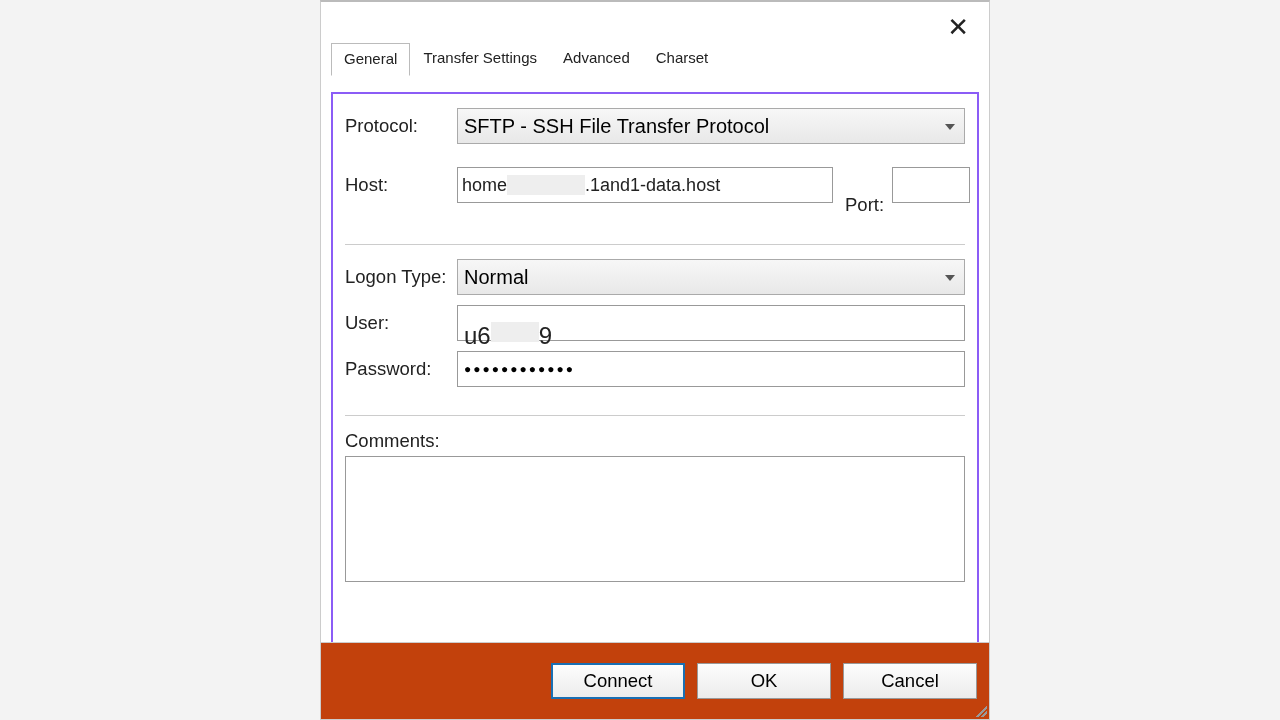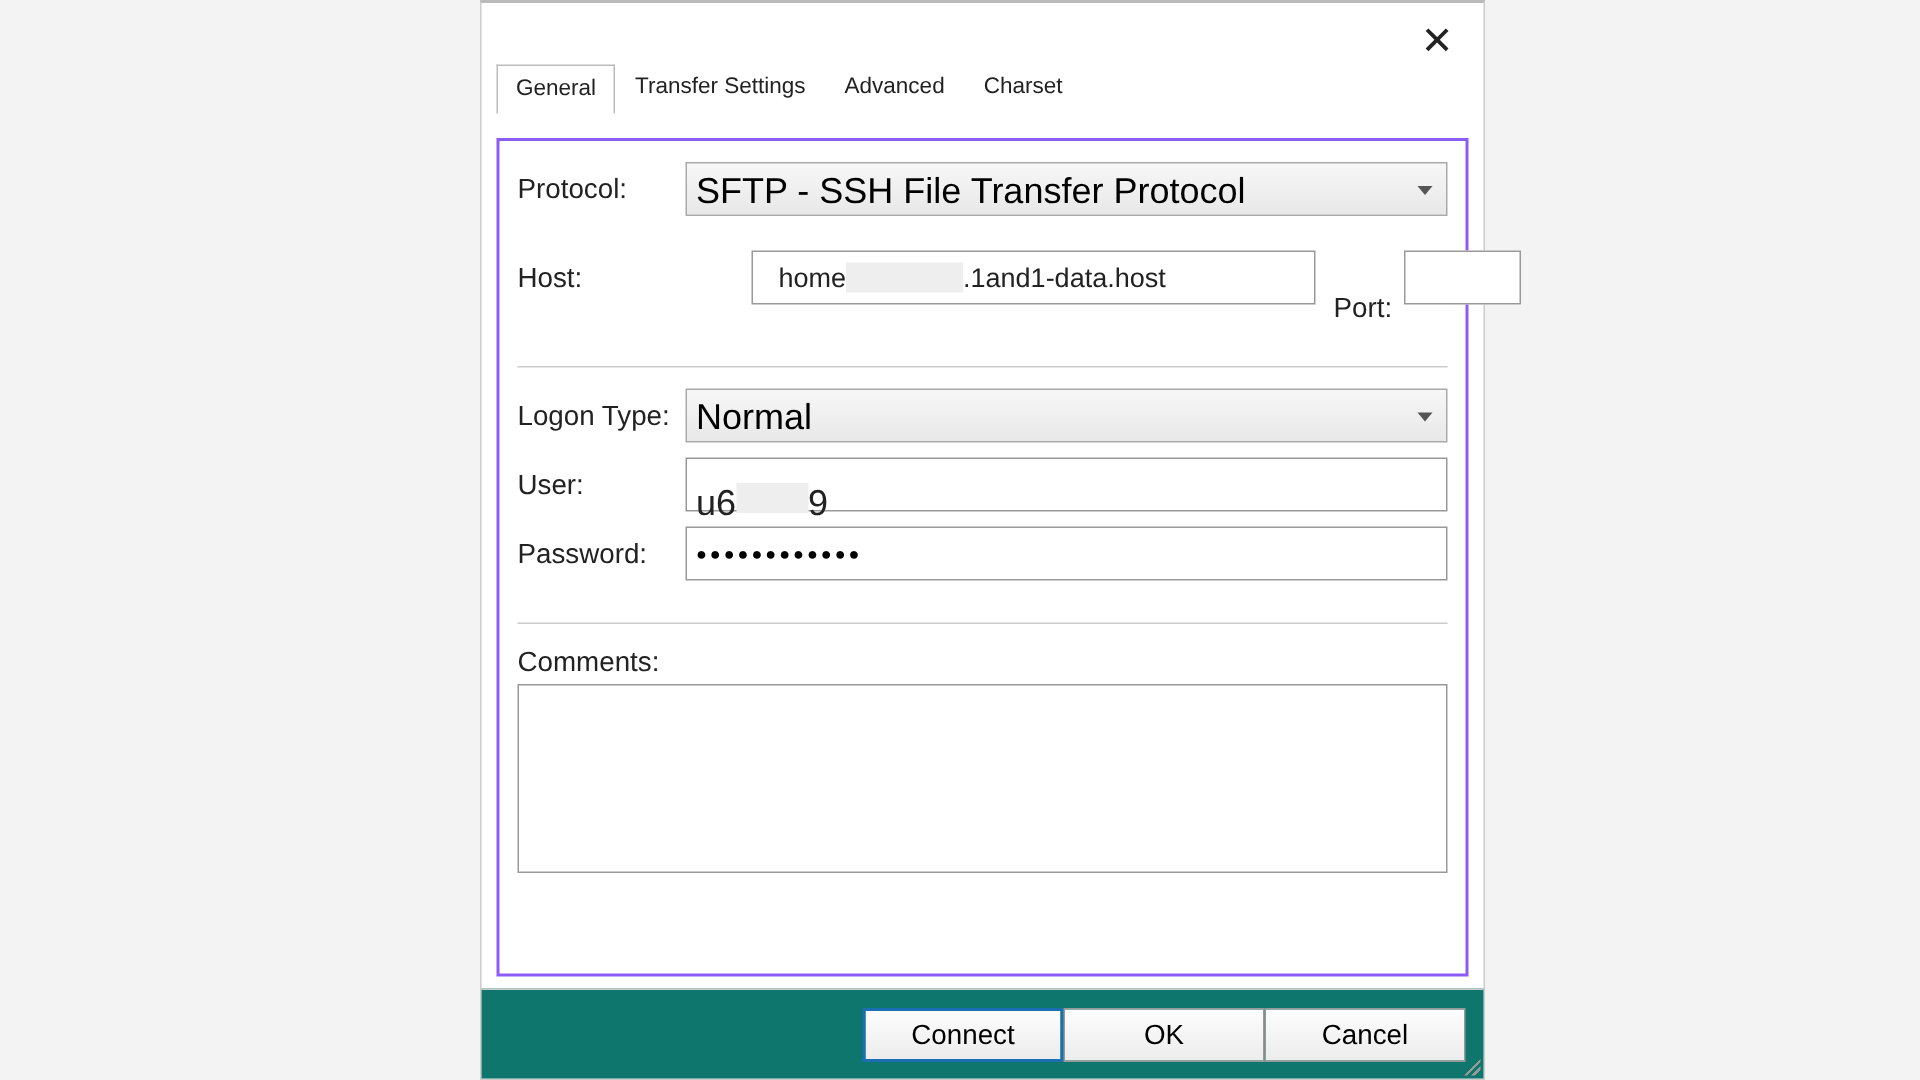--- a/index.html
+++ b/index.html
@@ -73,21 +73,21 @@
     }
     .row label {
       flex: 0 0 112px;
       font-size: 18.5px;
     }
     .row .wide-label {
       flex: 0 0 158px;
     }
     .field, select.field, input.field {
       font-family: inherit;
-      font-size: 24px;
+      font-size: 20px;
       padding: 5px 6px;
       border: 1px solid #999;
       background: #fff;
       height: 36px;
     }
     select.field {
       background: linear-gradient(#f7f7f7, #e8e8e8);
       border: 1px solid #aaa;
       appearance: none;
       -webkit-appearance: none;
@@ -128,26 +128,27 @@
       font-size: 18px;
       padding: 4px;
       border: 1px solid #999;
       overflow-y: scroll;
     }
     .footer {
       position: absolute;
       left: 0;
       right: 0;
       bottom: 0;
-      height: 60px;
-      background: #0f766e;
+      height: 77px;
+      background: #c2410c;
       border-top: 1px solid #ccc;
       display: flex;
       justify-content: flex-end;
       align-items: center;
+      gap: 12px;
       padding-right: 12px;
     }
     .btn {
       min-width: 134px;
       height: 36px;
       font-family: inherit;
       font-size: 18.5px;
       background: linear-gradient(#fdfdfd, #ececec);
       border: 1px solid #999;
       cursor: pointer;
@@ -169,23 +170,22 @@
       background: #eee;
       vertical-align: middle;
     }
     .host-display {
       display: flex;
       align-items: center;
       gap: 0;
       flex: 0 0 376px;
       border: 1px solid #999;
       height: 36px;
-      padding: 0 17px;
+      padding: 0 4px;
       font-size: 18px;
-      margin-left: 44px;
     }
     .user-display {
       flex: 1;
       border: 1px solid #999;
       height: 36px;
       padding: 16px 6px;
       display: flex;
       font-size: 24px;
     }
   </style>

